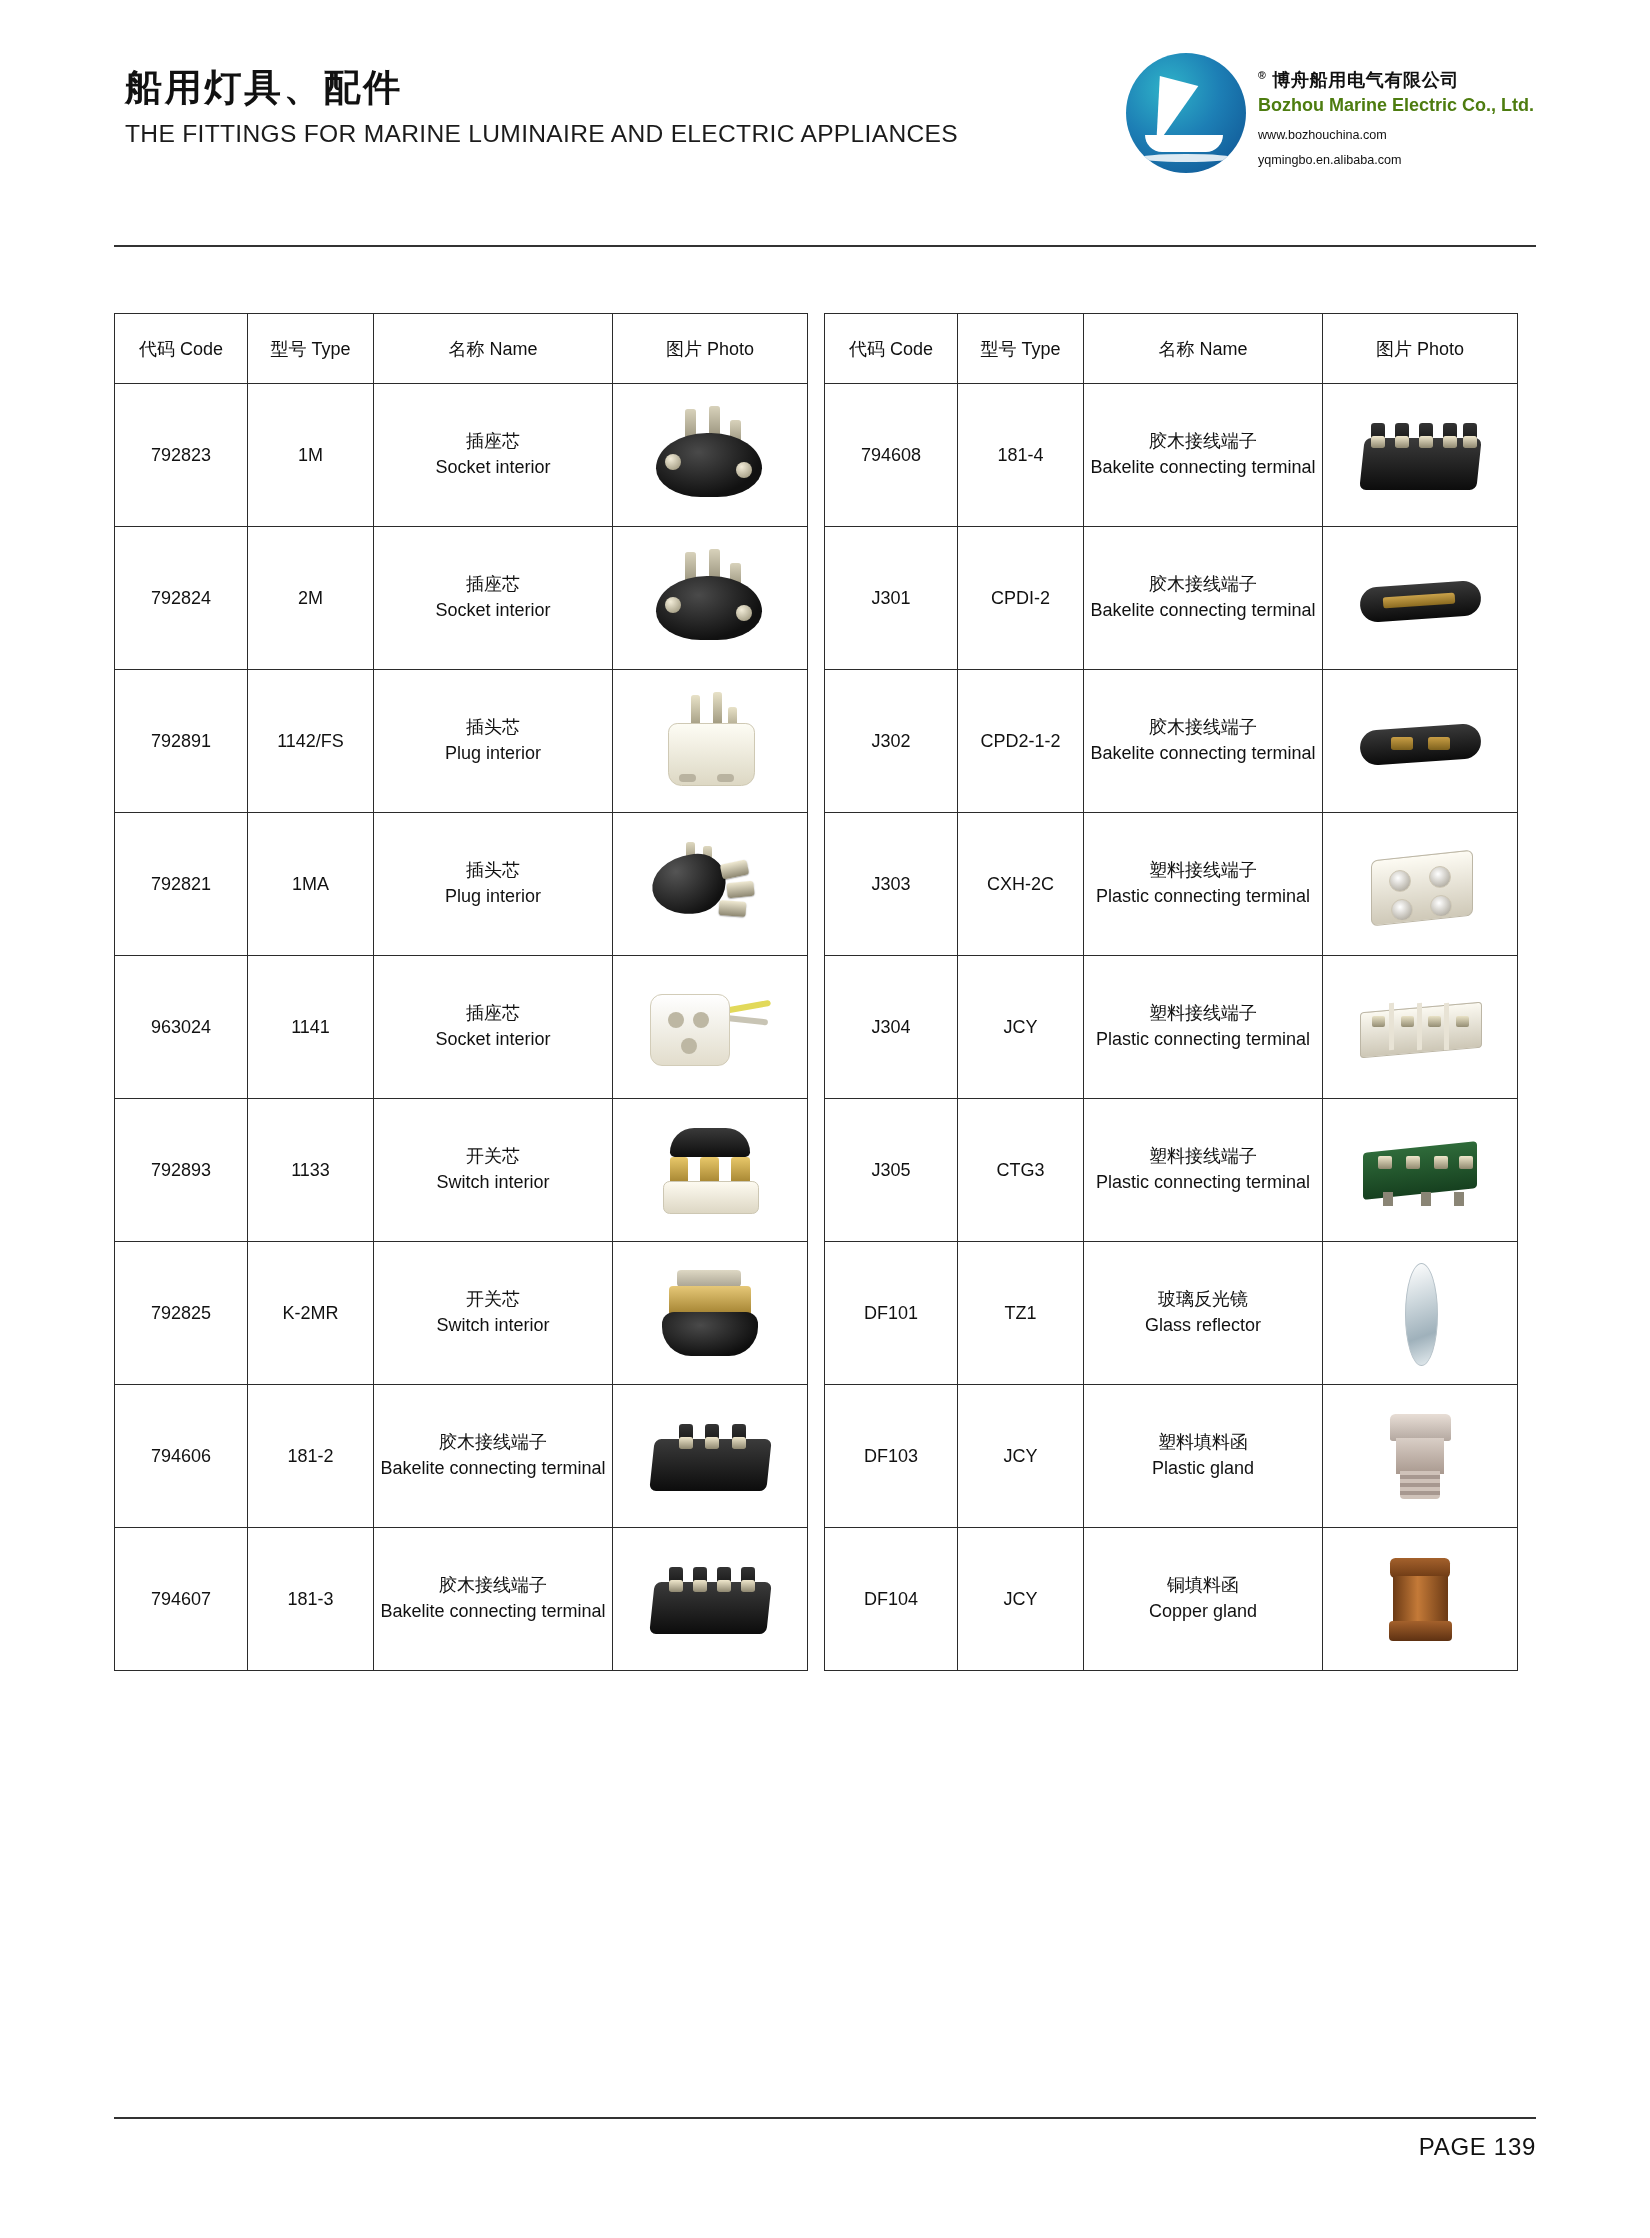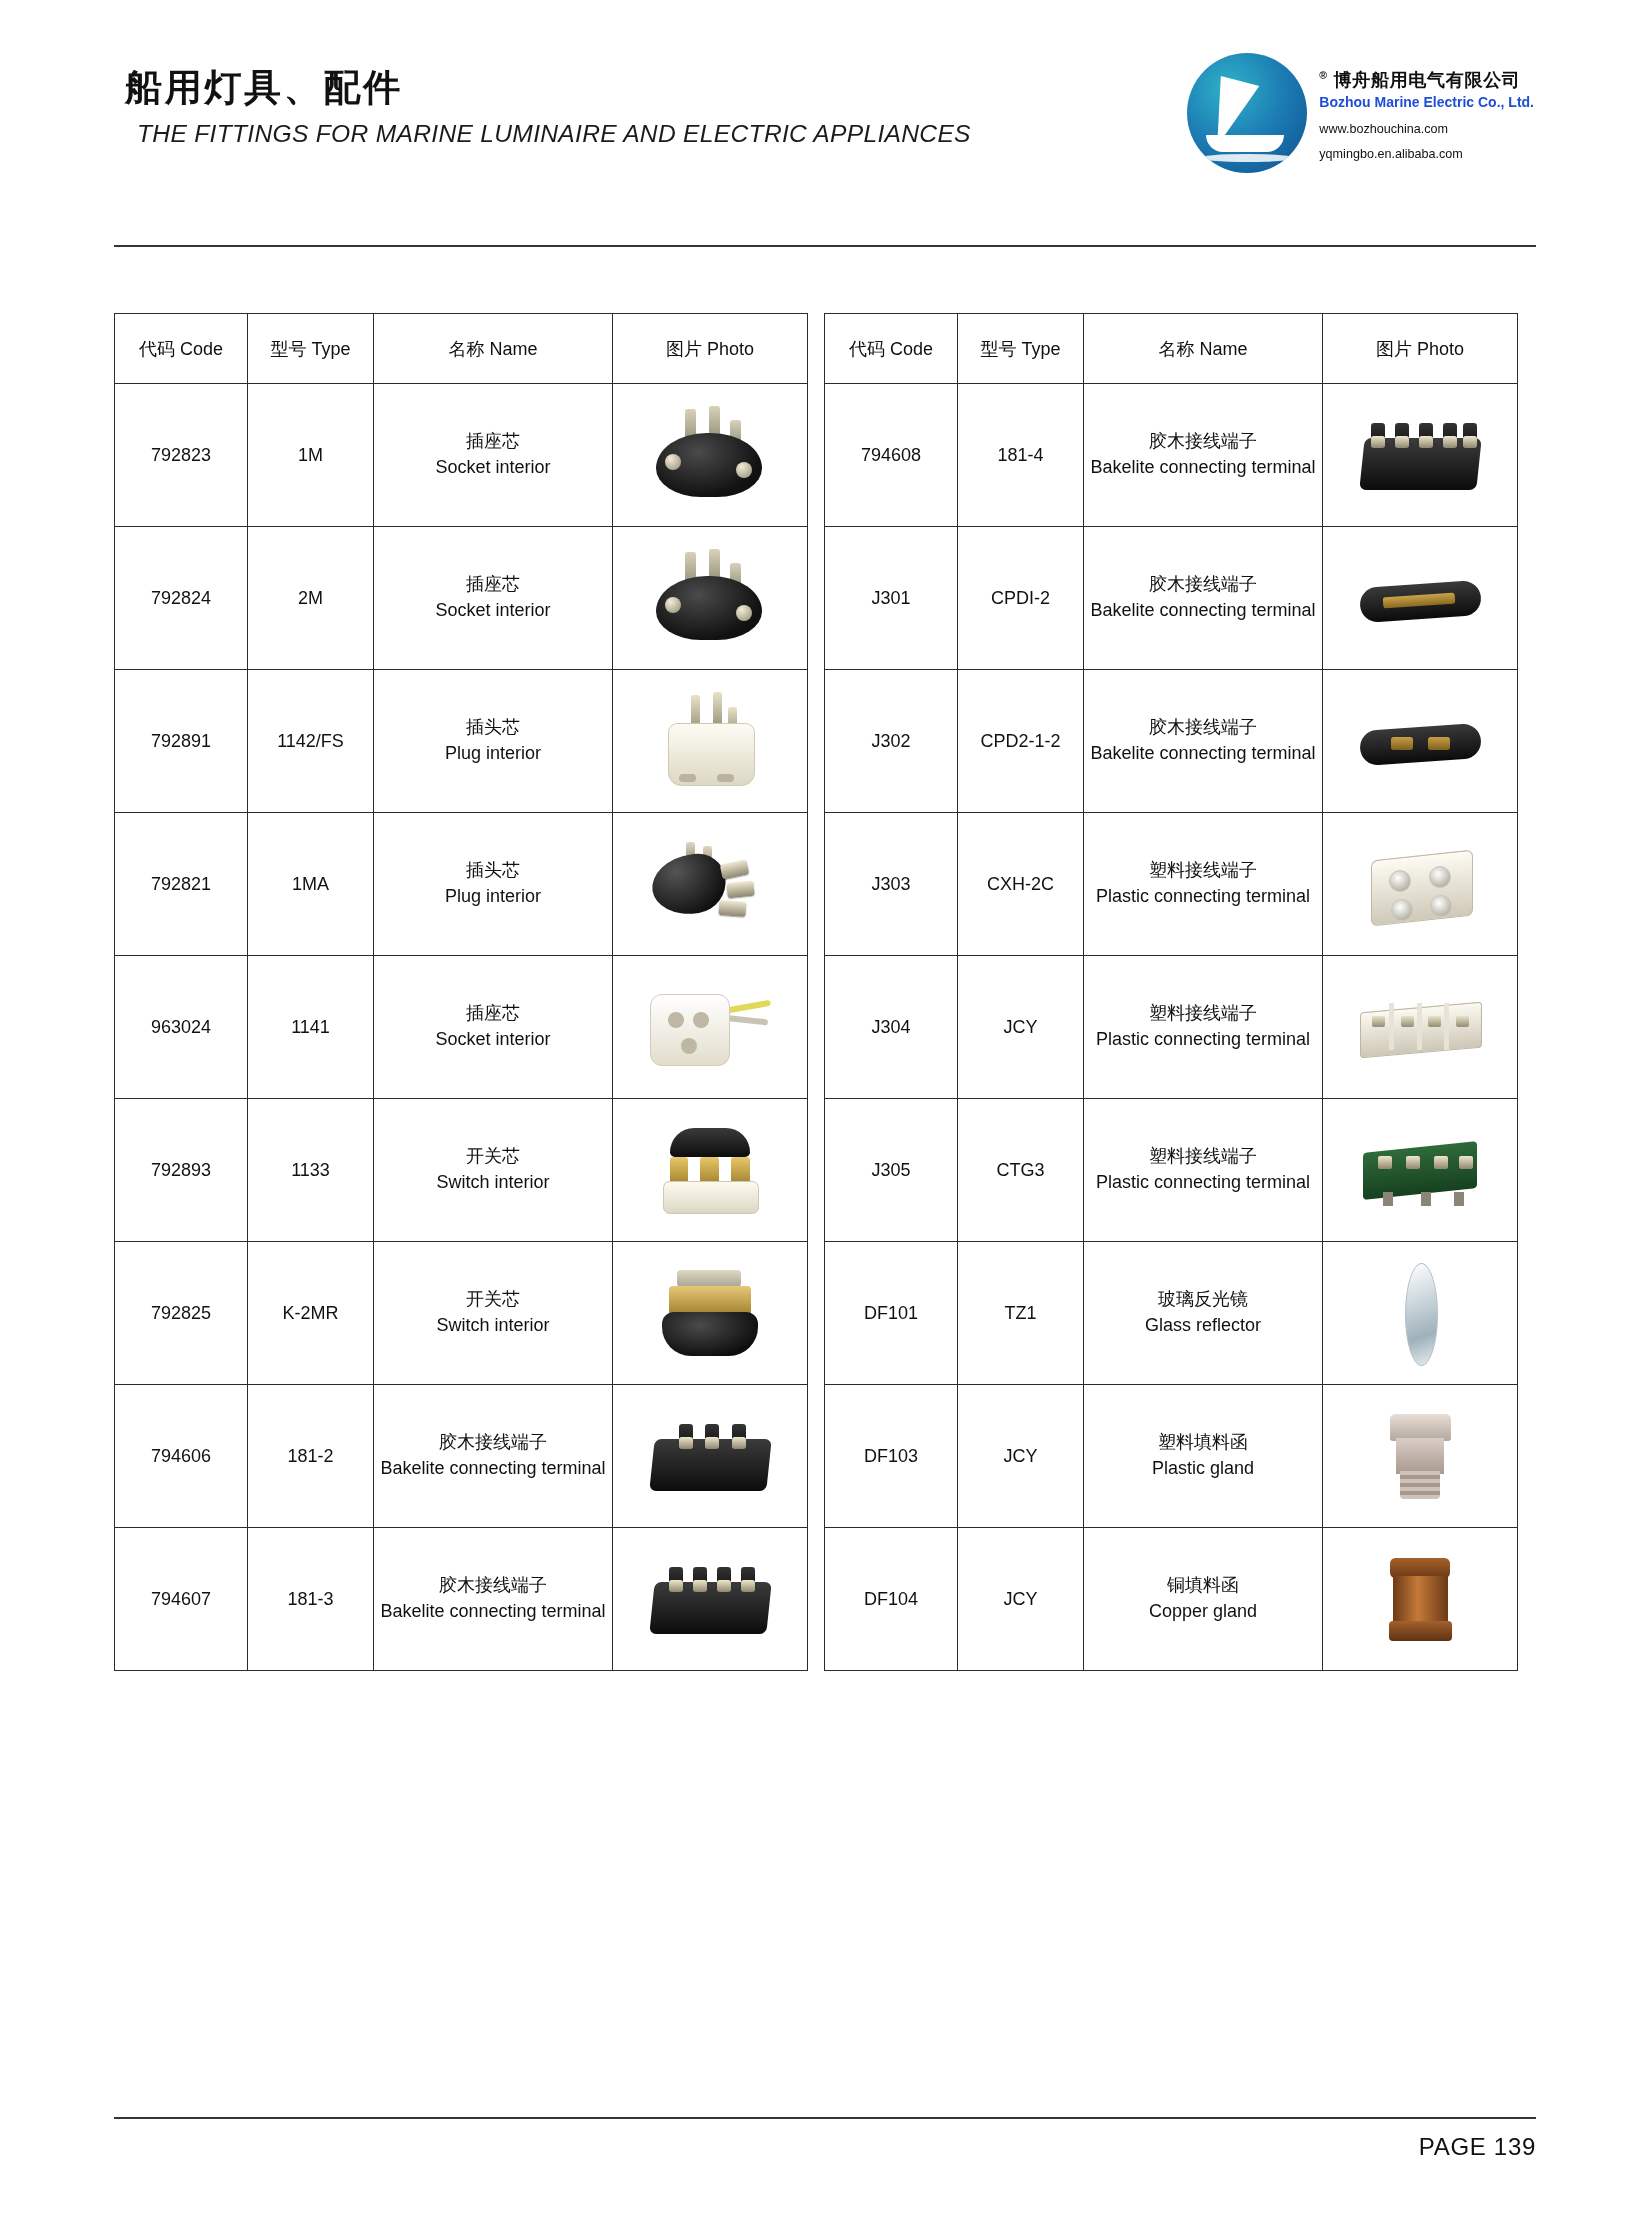--- a/index.html
+++ b/index.html
@@ -38,24 +38,23 @@
     font-weight: bold;
     letter-spacing: 2.7px;
     color: #111;
     margin: 0 0 12px 0;
     line-height: 1.1;
   }
   .title-en {
     font-size: 24.6px;
     color: #1b1b1b;
     letter-spacing: 0.3px;
-    margin: 12px;
+    margin: 0;
     line-height: 1.1;
     white-space: nowrap;
-    font-style: italic;
   }
 
   .logo-block {
     position: absolute;
     right: 116px;
     top: 0px;
     display: flex;
     align-items: flex-start;
     gap: 12px;
   }
@@ -103,23 +102,23 @@
   }
   .logo-cn {
     font-size: 18px;
     font-weight: bold;
     color: #111;
     letter-spacing: 0.7px;
     line-height: 1.35;
     white-space: nowrap;
   }
   .logo-en {
-    font-size: 14px;
+    font-size: 18px;
     font-weight: bold;
-    color: #1d4ed8;
+    color: #4d7c0f;
     line-height: 1.5;
     white-space: nowrap;
   }
   .logo-url {
     font-size: 12.6px;
     color: #111;
     line-height: 1.5;
     white-space: nowrap;
     margin-top: 6.7px;
   }

